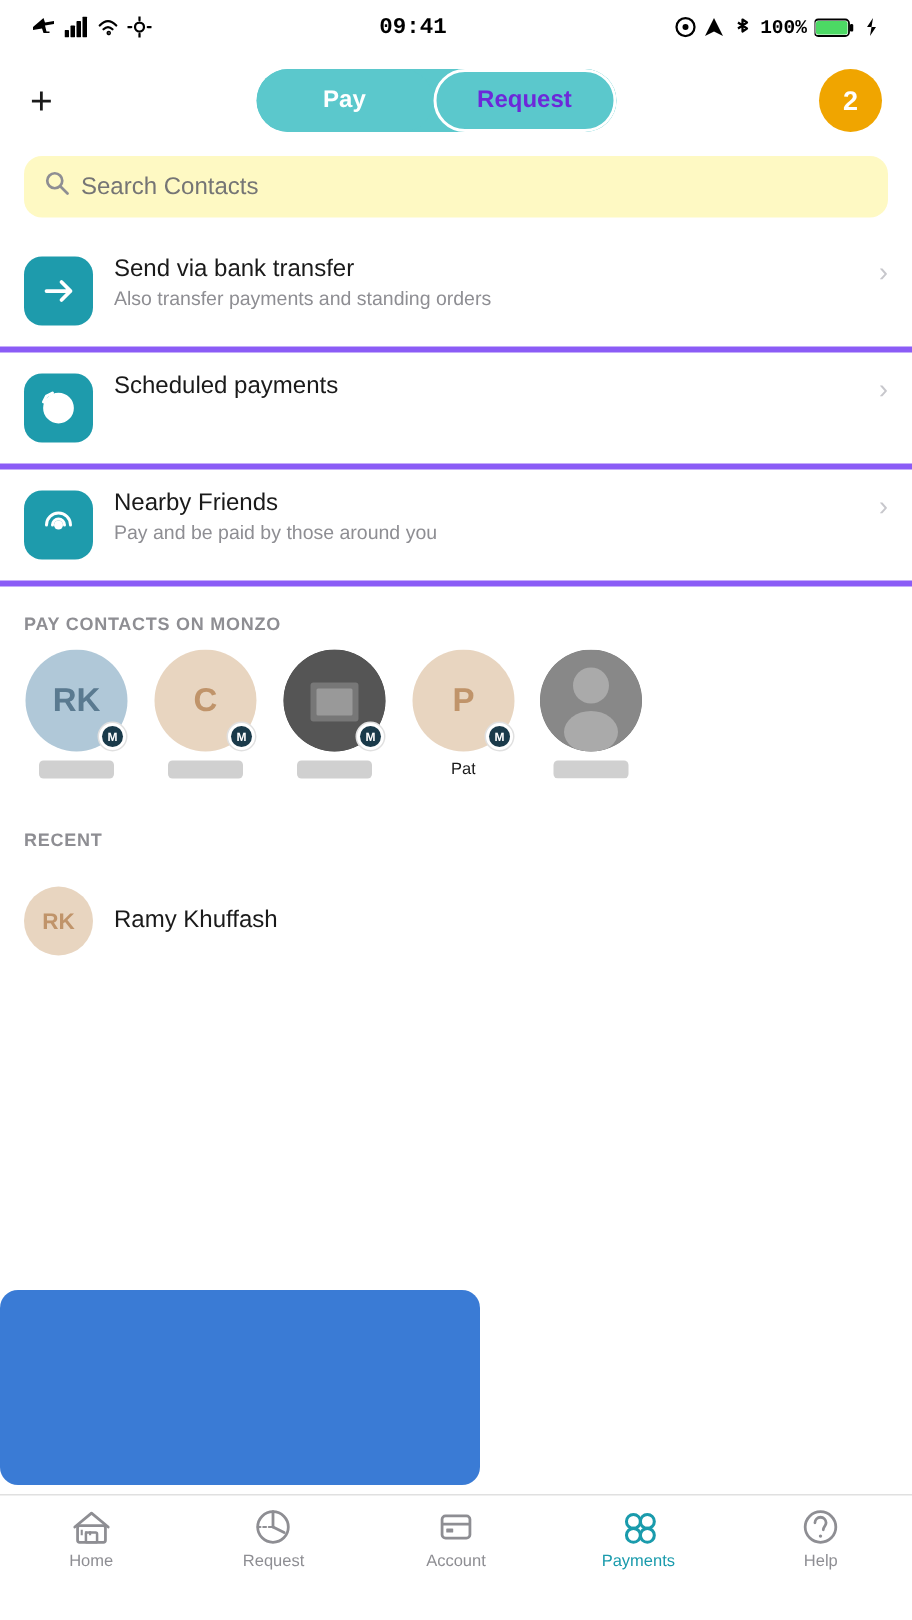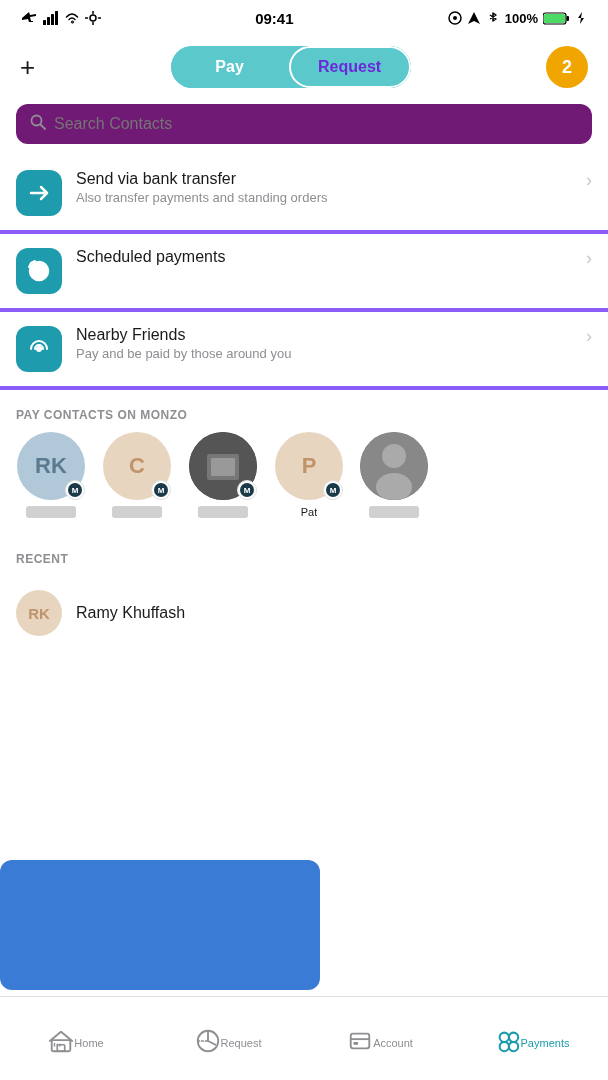--- a/index.html
+++ b/index.html
@@ -14,20 +14,21 @@
     }
 
     
     .status-bar {
       display: flex;
       justify-content: space-between;
       align-items: center;
       padding: 8px 20px;
       height: 36px;
       background: #fff;
+      font-family: Liberation Mono, monospace;
     }
     .status-left {
       display: flex;
       align-items: center;
       gap: 5px;
       font-size: 13px;
       font-weight: 600;
     }
     .status-center {
       font-size: 15px;
@@ -91,21 +92,21 @@
       font-size: 18px;
       font-weight: 700;
       display: flex;
       align-items: center;
       justify-content: center;
     }
 
     
     .search-container {
       margin: 0 16px 12px;
-      background: #701a75;
+      background: #fef9c3;
       border-radius: 12px;
       display: flex;
       align-items: center;
       padding: 10px 14px;
     }
     .search-icon-wrap {
       color: #8e8e93;
       font-size: 16px;
       margin-right: 8px;
     }
@@ -287,23 +288,22 @@
       width: 608px;
       height: 84px;
       background: #fff;
       border-top: 1px solid #e0e0e0;
       display: flex;
       align-items: center;
     }
     .nav-item {
       flex: 1;
       display: flex;
-      flex-direction: row;
-      align-items: center;
-      justify-content: center;
+      flex-direction: column;
+      align-items: center;
       cursor: pointer;
       padding-top: 8px;
       height: 100%;
     }
     .nav-label {
       font-size: 11px;
       color: #8e8e93;
     }
     .nav-label.active {
       color: #1a9bac;
@@ -548,13 +548,21 @@
   <div class="nav-item">
     <svg class="nav-svg" viewBox="0 0 28 28" fill="none">
       <circle cx="10" cy="10" r="5" stroke="#1a9bac" stroke-width="2.2"></circle>
       <circle cx="20" cy="10" r="5" stroke="#1a9bac" stroke-width="2.2"></circle>
       <circle cx="10" cy="20" r="5" stroke="#1a9bac" stroke-width="2.2"></circle>
       <circle cx="20" cy="20" r="5" stroke="#1a9bac" stroke-width="2.2"></circle>
     </svg>
     <span class="nav-label active">Payments</span>
   </div>
 
+  <div class="nav-item">
+    <svg class="nav-svg" viewBox="0 0 28 28" fill="none">
+      <circle cx="14" cy="14" r="11" stroke="#8e8e93" stroke-width="2"></circle>
+      <path d="M10 11a4 4 0 0 1 8 0c0 2-2 3-2 5" stroke="#8e8e93" stroke-width="2" stroke-linecap="round"></path>
+      <circle cx="14" cy="20.5" r="1.2" fill="#8e8e93"></circle>
+    </svg>
+    <span class="nav-label">Help</span>
+  </div>
 </div>
 
 </body></html>

